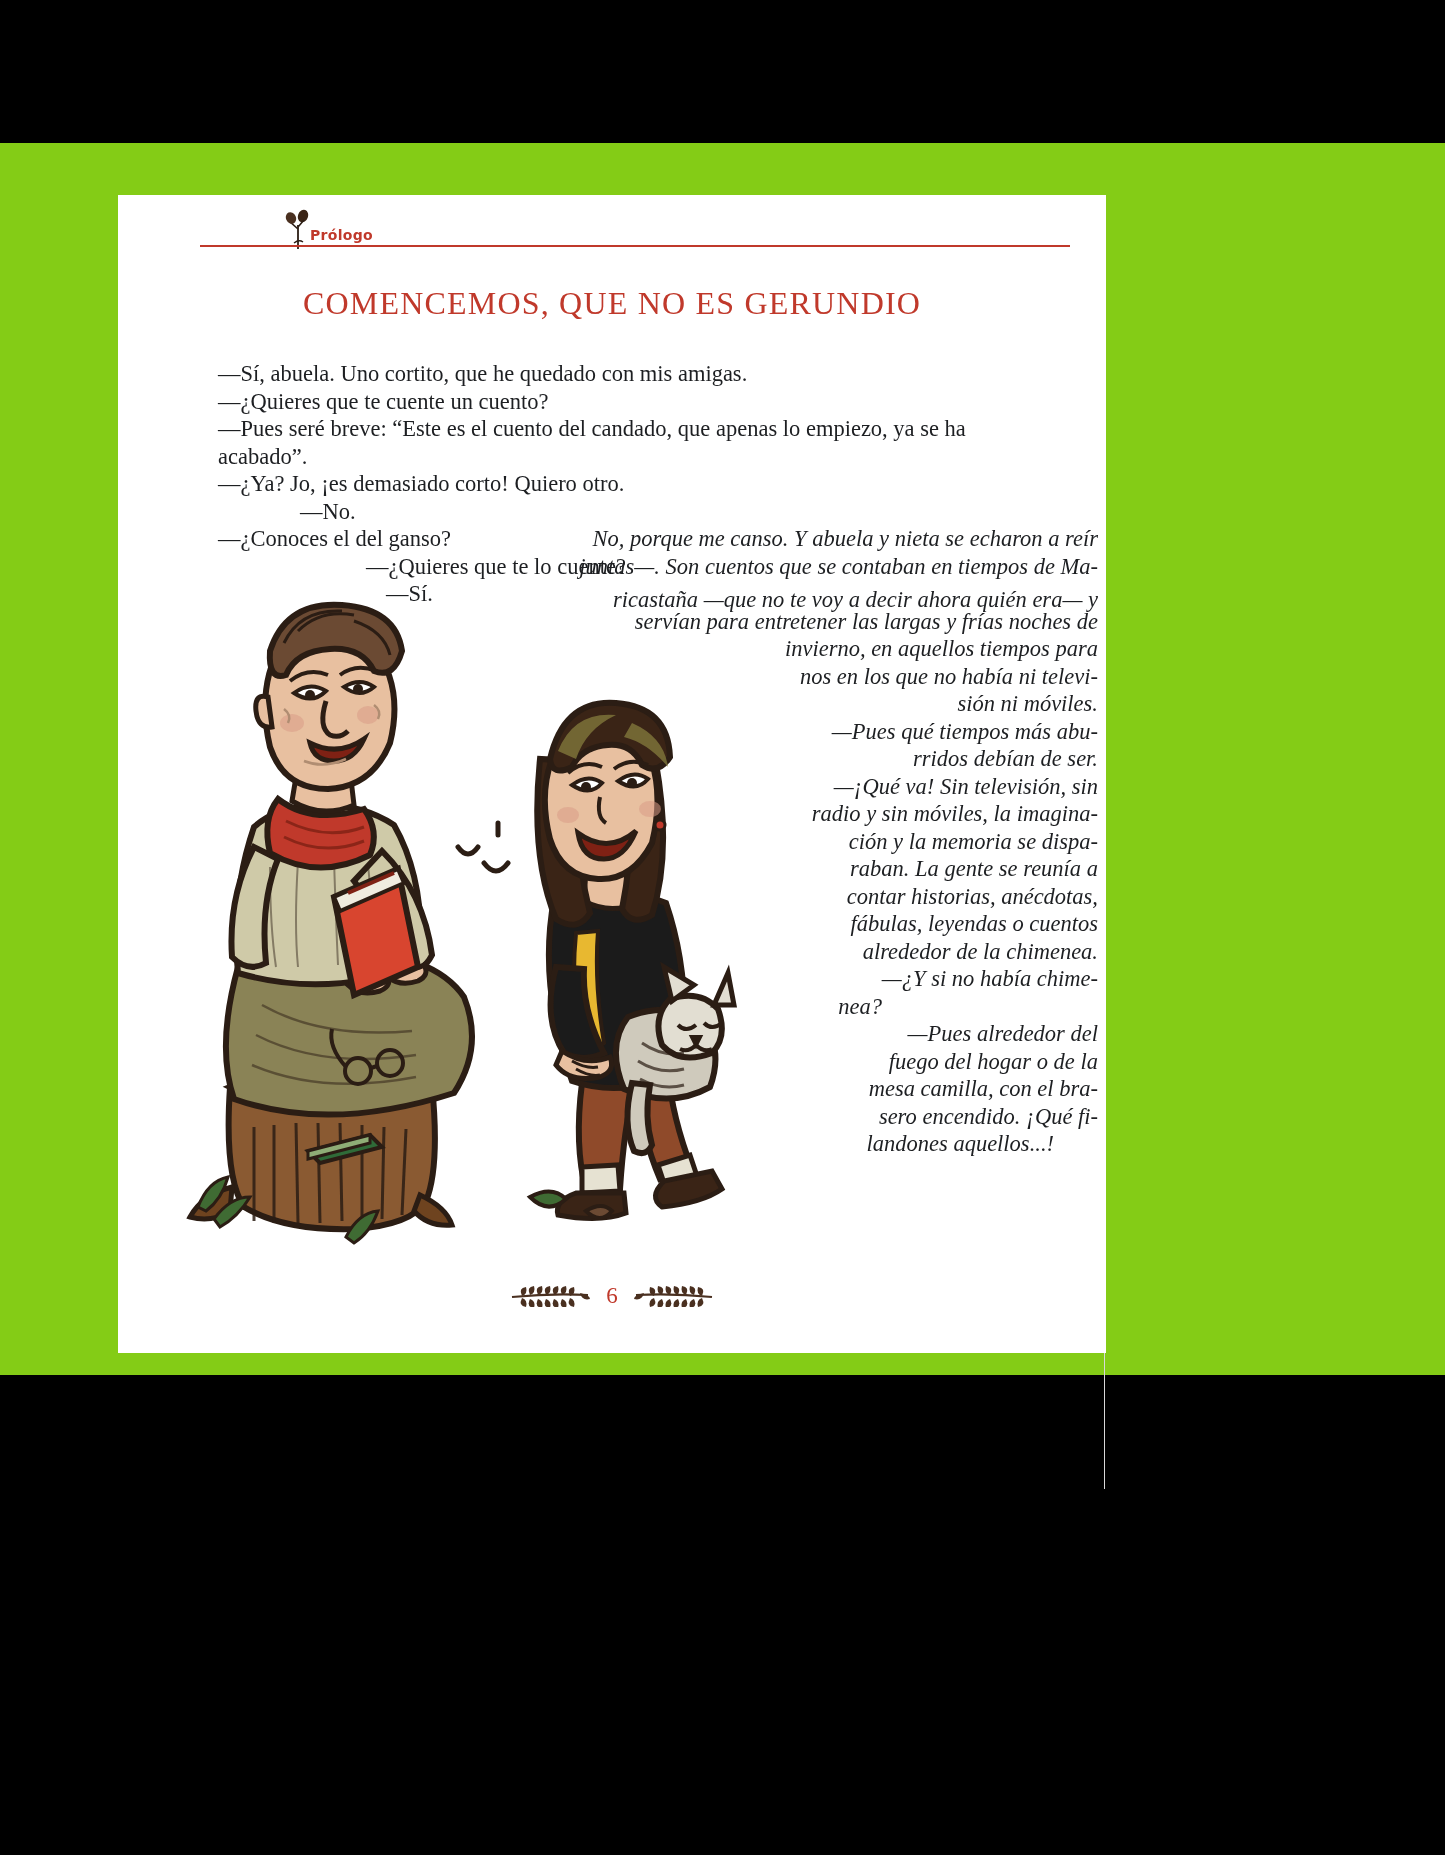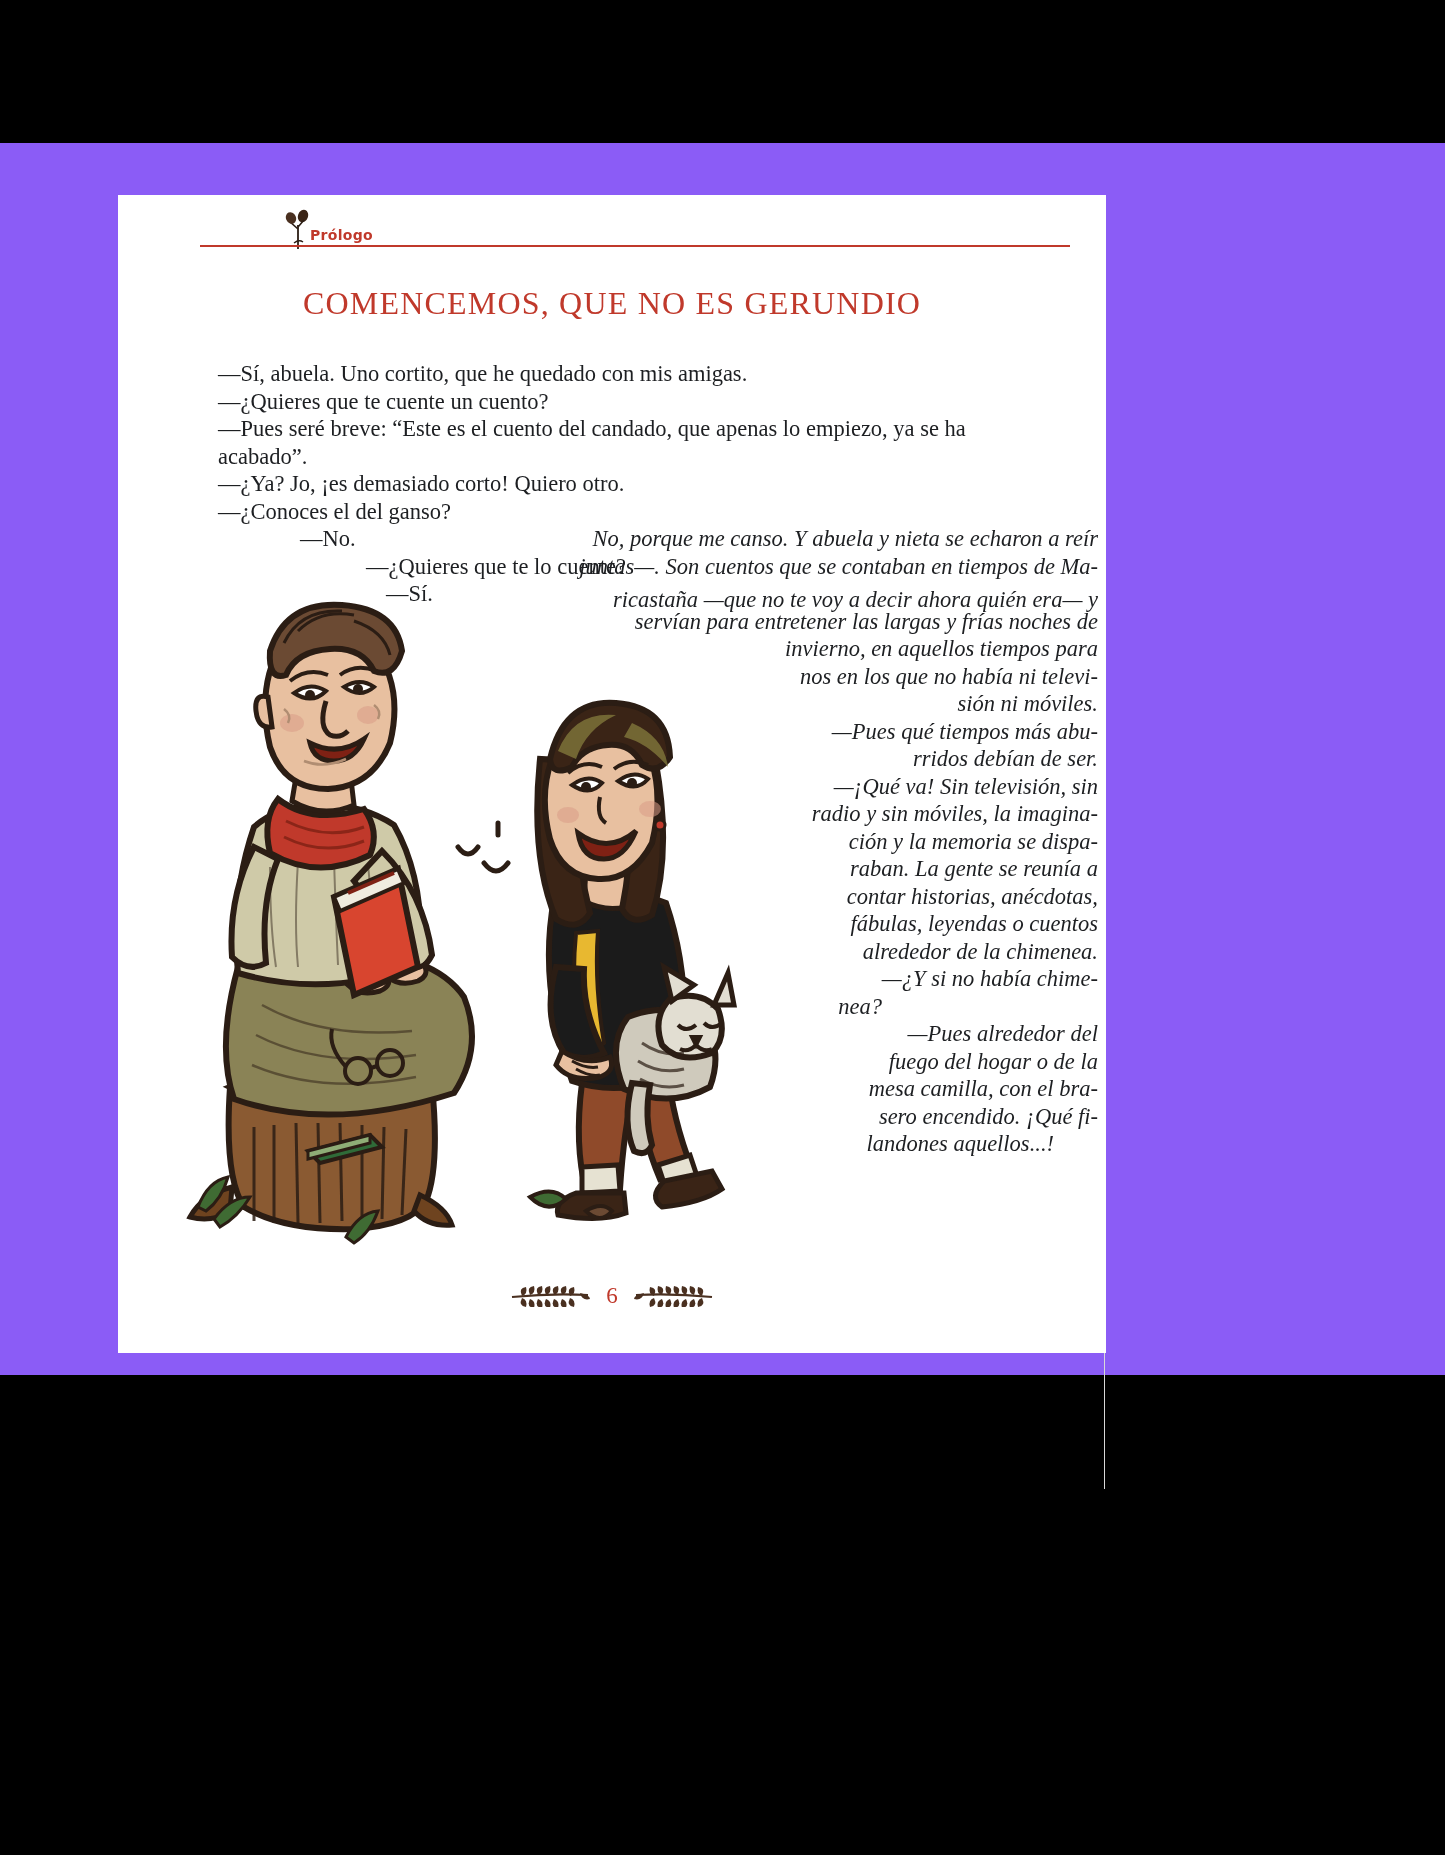--- a/index.html
+++ b/index.html
@@ -15,21 +15,21 @@
     overflow: hidden;
   }
 
   
   .stage {
     position: absolute;
     left: 0;
     top: 143px;
     width: 1445px;
     height: 1232px;
-    background: #8b5cf6;
+    background: #84cc16;
   }
 
   
   .page {
     position: absolute;
     left: 118px;
     top: 52px;
     width: 988px;
     height: 1158px;
     background: #ffffff;
@@ -183,22 +183,22 @@
     </div>
 
     <div class="chapter-title">COMENCEMOS, QUE NO ES GERUNDIO</div>
 
     <div class="body-text">
       <div class="line">—Sí, abuela. Uno cortito, que he quedado con mis amigas.</div>
       <div class="line">—¿Quieres que te cuente un cuento?</div>
       <div class="line">—Pues seré breve: “Este es el cuento del candado, que apenas lo empiezo, ya se ha</div>
       <div class="line">acabado”.</div>
       <div class="line">—¿Ya? Jo, ¡es demasiado corto! Quiero otro.</div>
+      <div class="line ind-1">—No.</div>
       <div class="line">—¿Conoces el del ganso?</div>
-      <div class="line ind-1">—No.</div>
       <div class="line ind-2">—¿Quieres que te lo cuente?</div>
       <div class="line ind-3">—Sí.</div>
     </div>
 
     <div class="art">
       <svg viewBox="0 0 620 700" width="620" height="700" aria-hidden="true">
 
         <g>
           <ellipse cx="300" cy="660" rx="200" ry="14" fill="#ffffff"></ellipse>
         </g>

